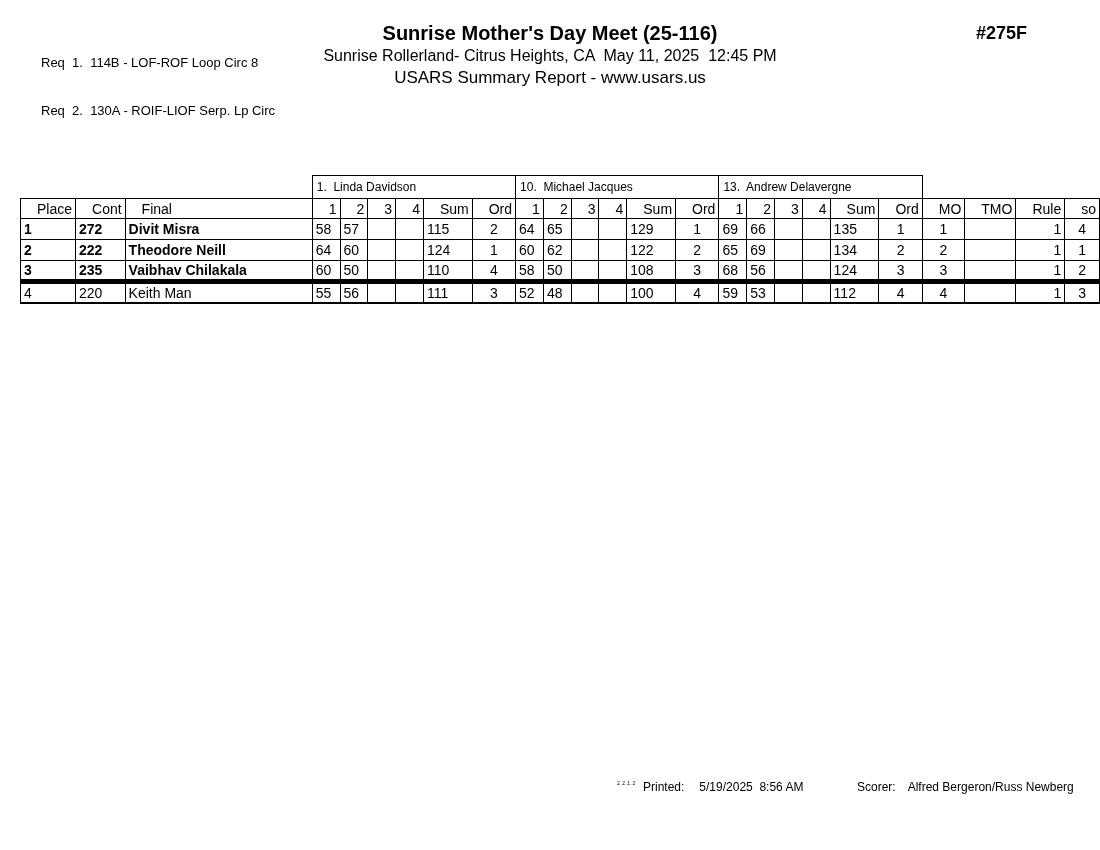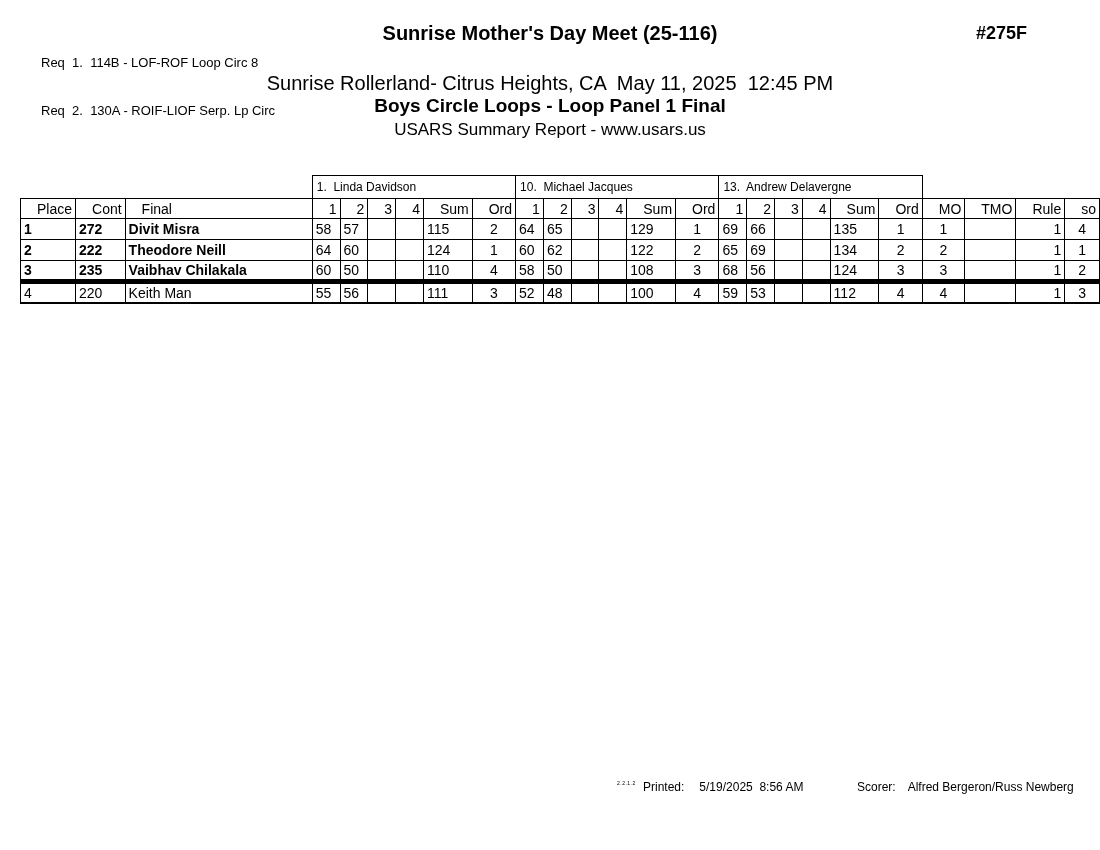--- a/index.html
+++ b/index.html
@@ -13,21 +13,21 @@
 
   
   .req-block { position: absolute; left: 25px; top: 23px; font-size: 13px; line-height: 16px; white-space: pre; margin-left: 16px; }
 
   
   .event-number { position: absolute; right: 73px; top: 23px; font-size: 18px; font-weight: bold; }
 
   
   .header-center { position: absolute; left: 0; right: 0; top: 21px; text-align: center; }
   .meet-title   { font-size: 20px; font-weight: bold; line-height: 24px; }
-  .venue-line   { font-size: 20px; line-height: 21px; white-space: pre; margin-top: 28px; }
+  .venue-line   { font-size: 16px; line-height: 21px; white-space: pre; }
   .event-title  { font-size: 19px; font-weight: bold; line-height: 24px; }
   .report-title { font-size: 17px; line-height: 23px; }
 
   
   table.results { position: absolute; left: 20px; top: 135px; border-collapse: collapse; table-layout: fixed; margin-top: 40px; }
   .results td, .results th {
     border: 1px solid #000; font-size: 14px; font-weight: normal;
     padding: 0 3px; overflow: hidden; white-space: nowrap; vertical-align: middle;
   }
   .results th { text-align: left; padding-left: 16px; }
@@ -65,21 +65,20 @@
 <div class="req-block">
   <div>Req  1.  114B - LOF-ROF Loop Circ 8</div>
   <div>Req  2.  130A - ROIF-LIOF Serp. Lp Circ</div>
 </div>
 
 <div class="event-number">#275F</div>
 
 <div class="header-center">
   <div class="meet-title">Sunrise Mother's Day Meet (25-116)</div>
   <div class="venue-line">Sunrise Rollerland- Citrus Heights, CA  May 11, 2025  12:45 PM</div>
-  <div class="event-title">Boys Circle Loops - Loop Panel 1 Final</div>
   <div class="report-title">USARS Summary Report - www.usars.us</div>
 </div>
 
 <table class="results">
   <colgroup>
     <col style="width:38px">
       <col style="width:38px">
       <col style="width:285px">
     <col style="width:24px">
       <col style="width:24px">

